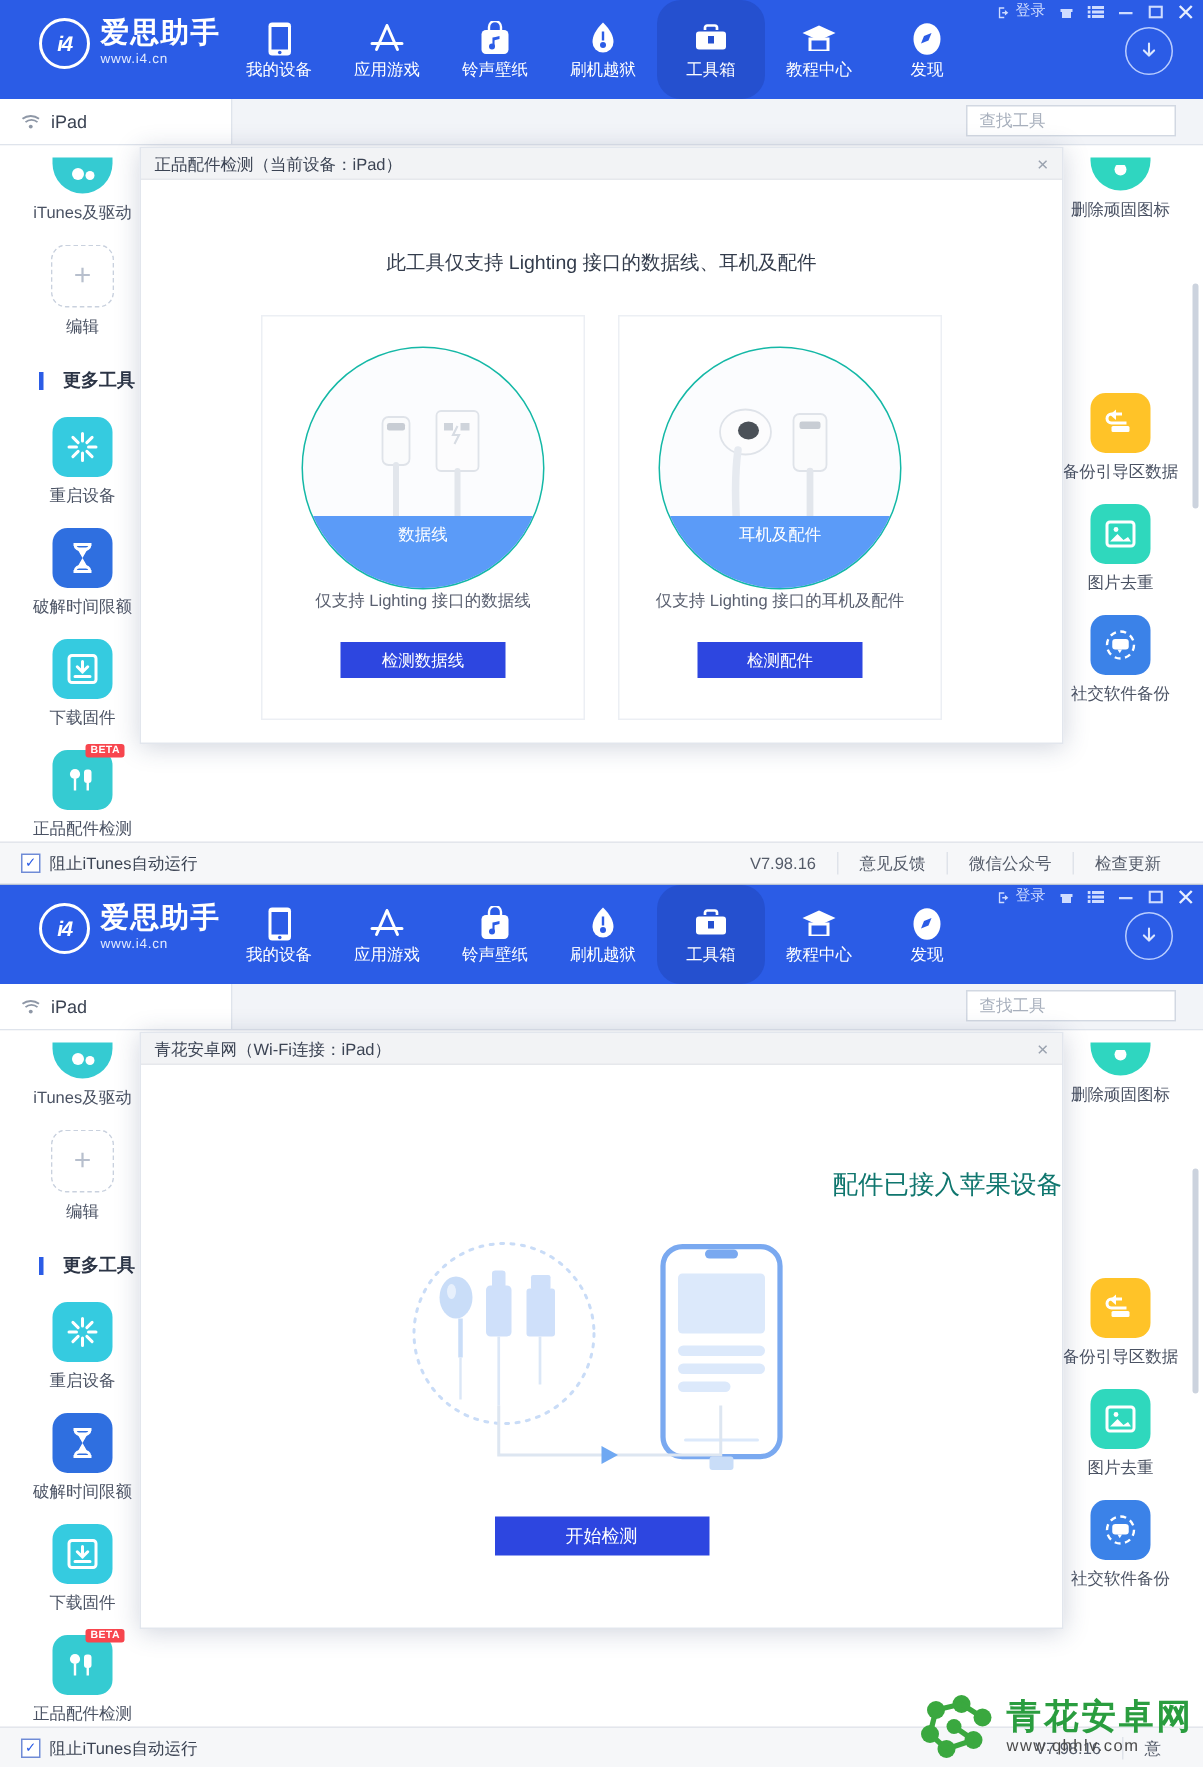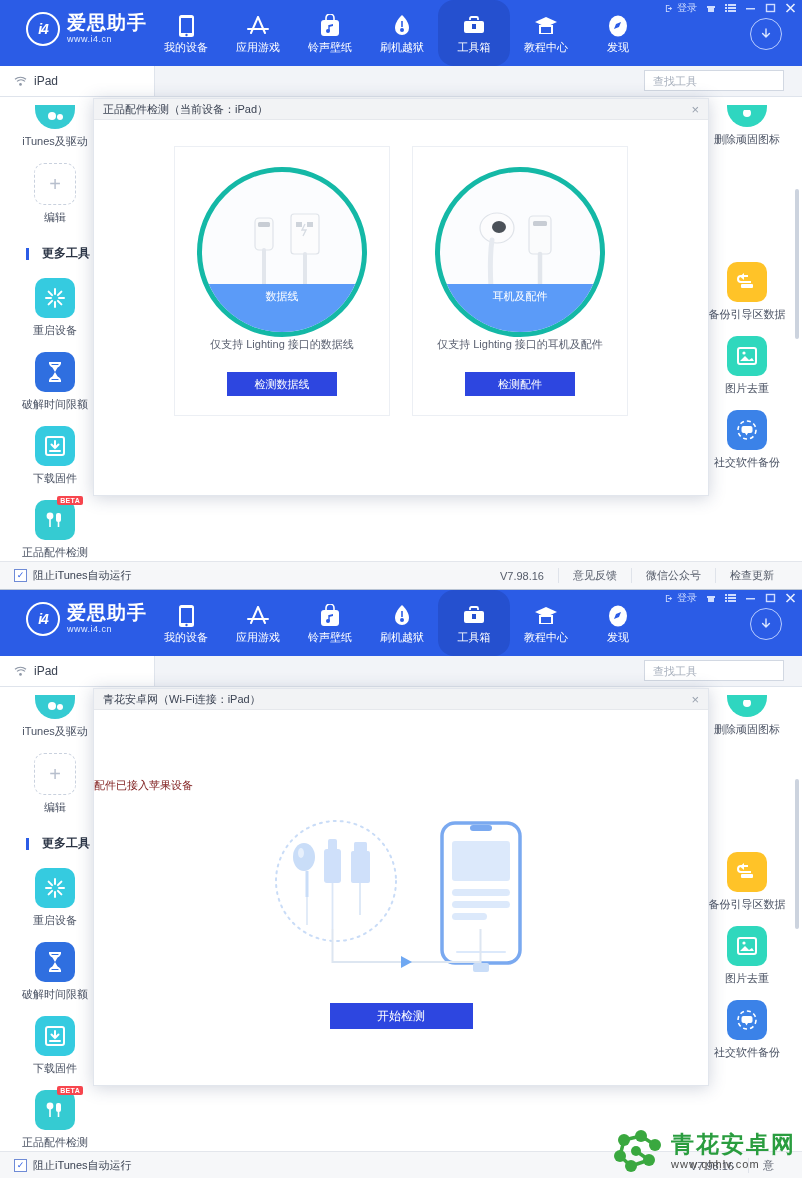--- a/index.html
+++ b/index.html
@@ -116,36 +116,36 @@
   .modal-body{padding:0;height:calc(100% - 21px);position:relative;}
   .modal-lead{
     text-align:center;font-size:13px;color:#333c4c;padding-top:46px;
   }
   .cards{display:flex;justify-content:center;gap:22px;margin-top:26px;}
   .card{
     width:216px;height:270px;border:1px solid #eceff4;box-sizing:border-box;
     display:flex;flex-direction:column;align-items:center;padding-top:20px;
   }
   .card-circle{
-    width:160px;height:160px;border-radius:50%;background:#fbfcfe;border:5px solid #14b8a6;
+    width:160px;height:160px;border-radius:50%;background:#fbfcfe;border:1px solid #14b8a6;
     position:relative;overflow:hidden;display:flex;align-items:center;justify-content:center;
   }
   .circle-band{
     position:absolute;left:0;right:0;bottom:0;height:48px;background:#5b9bf8;
     display:flex;align-items:flex-start;justify-content:center;padding-top:5px;box-sizing:border-box;
   }
   .band-txt{color:#fff;font-size:11px;}
   .card-desc{font-size:11px;color:#5a6070;}
   .card-btn{
     margin-top:20px;width:110px;height:24px;background:#2d46e0;color:#fff;font-size:11px;
     display:flex;align-items:center;justify-content:center;cursor:pointer;border:0;
     font-family:inherit;
   }
   
-  .m2-lead{text-align:left;font-size:11px;color:#7f1d1d;padding-top:68px;}
+  .m2-lead{text-align:right;font-size:17px;color:#0f766e;padding-top:68px;}
   .m2-illus{margin-top:16px;display:flex;justify-content:center;}
   .m2-btn-wrap{display:flex;justify-content:center;margin-top:14px;}
   .m2-btn{
     width:143px;height:26px;background:#2d46e0;color:#fff;font-size:12px;
     display:flex;align-items:center;justify-content:center;cursor:pointer;border:0;font-family:inherit;
   }
   
   .statusbar{
     position:absolute;left:0;right:0;bottom:0;height:28px;background:#f6f7f9;
     border-top:1px solid #e3e6ec;display:flex;align-items:center;padding:0 14px;box-sizing:border-box;
@@ -413,20 +413,21 @@
       <div class="scrollbar"></div>
     </div>
   </div>
 
   <div class="modal m1">
     <div class="modal-title">
       <span class="t">正品配件检测（当前设备：iPad）</span>
       <span class="modal-close">×</span>
     </div>
     <div class="modal-body">
+      <div class="modal-lead">此工具仅支持 Lighting 接口的数据线、耳机及配件</div>
       <div class="cards">
 
         <div class="card">
           <div class="card-circle">
             <svg width="130" height="120" viewBox="0 0 130 120">
               <g>
                 <rect x="38" y="26" width="18" height="32" rx="4" fill="#fafbfc" stroke="#dfe3e9" stroke-width="1.2"></rect>
                 <rect x="41" y="30" width="12" height="5" rx="1.5" fill="#c8cdd4"></rect>
                 <path d="M47 58v44" stroke="#e2e6ec" stroke-width="4" stroke-linecap="round"></path>
                 <rect x="74" y="22" width="28" height="40" rx="3" fill="#fcfcfd" stroke="#dfe3e9" stroke-width="1.2"></rect>

